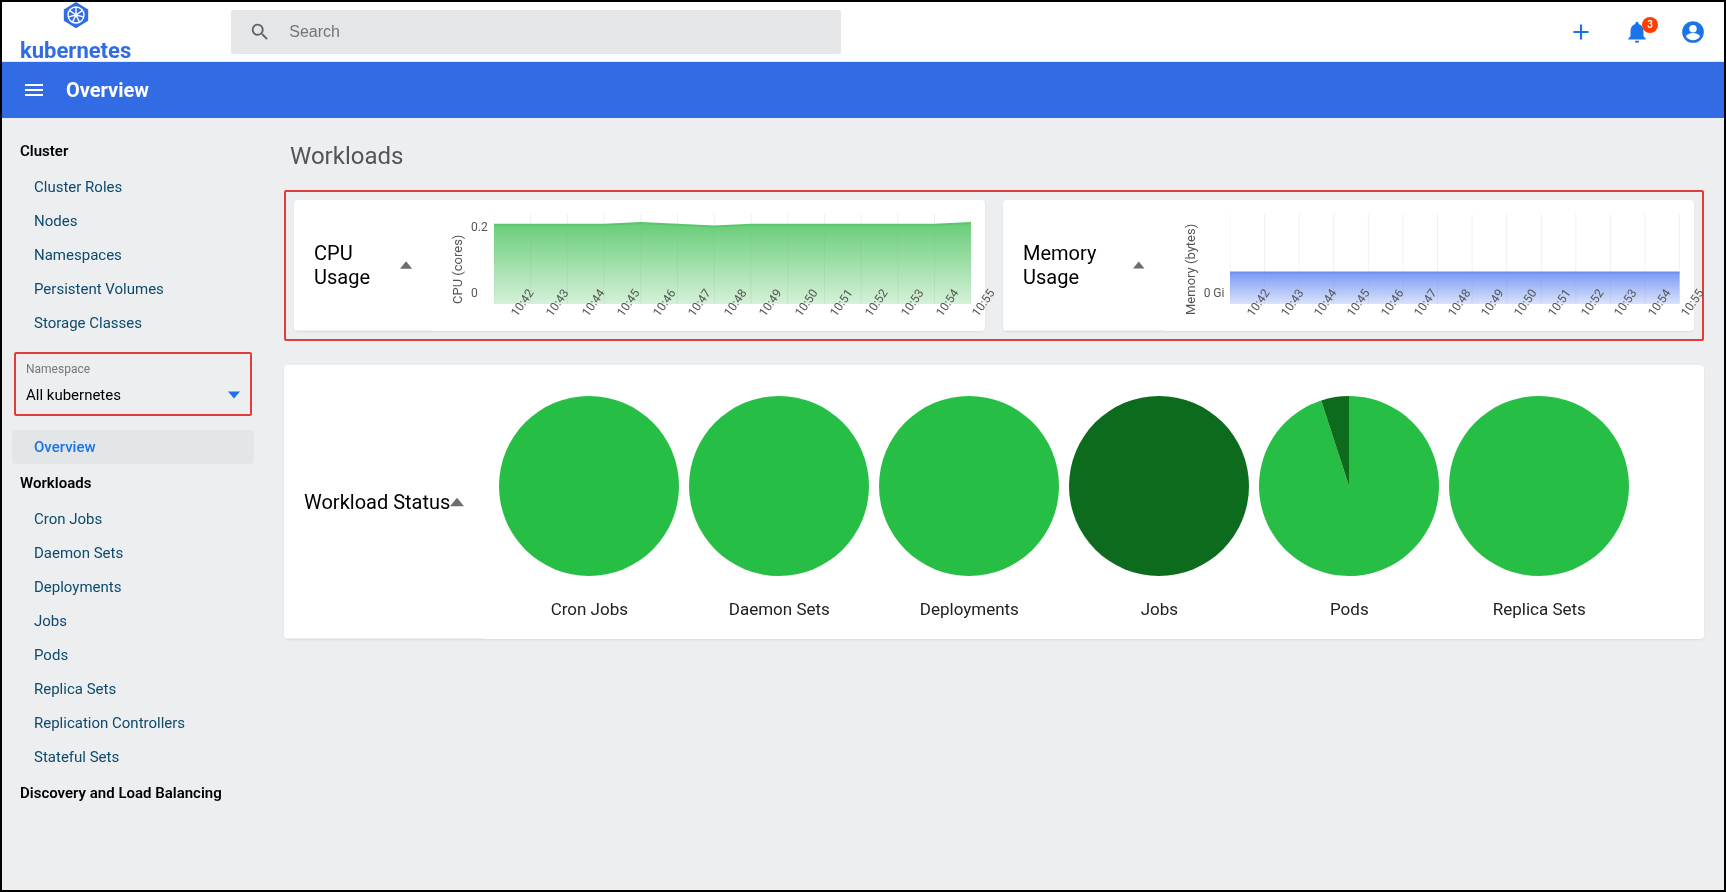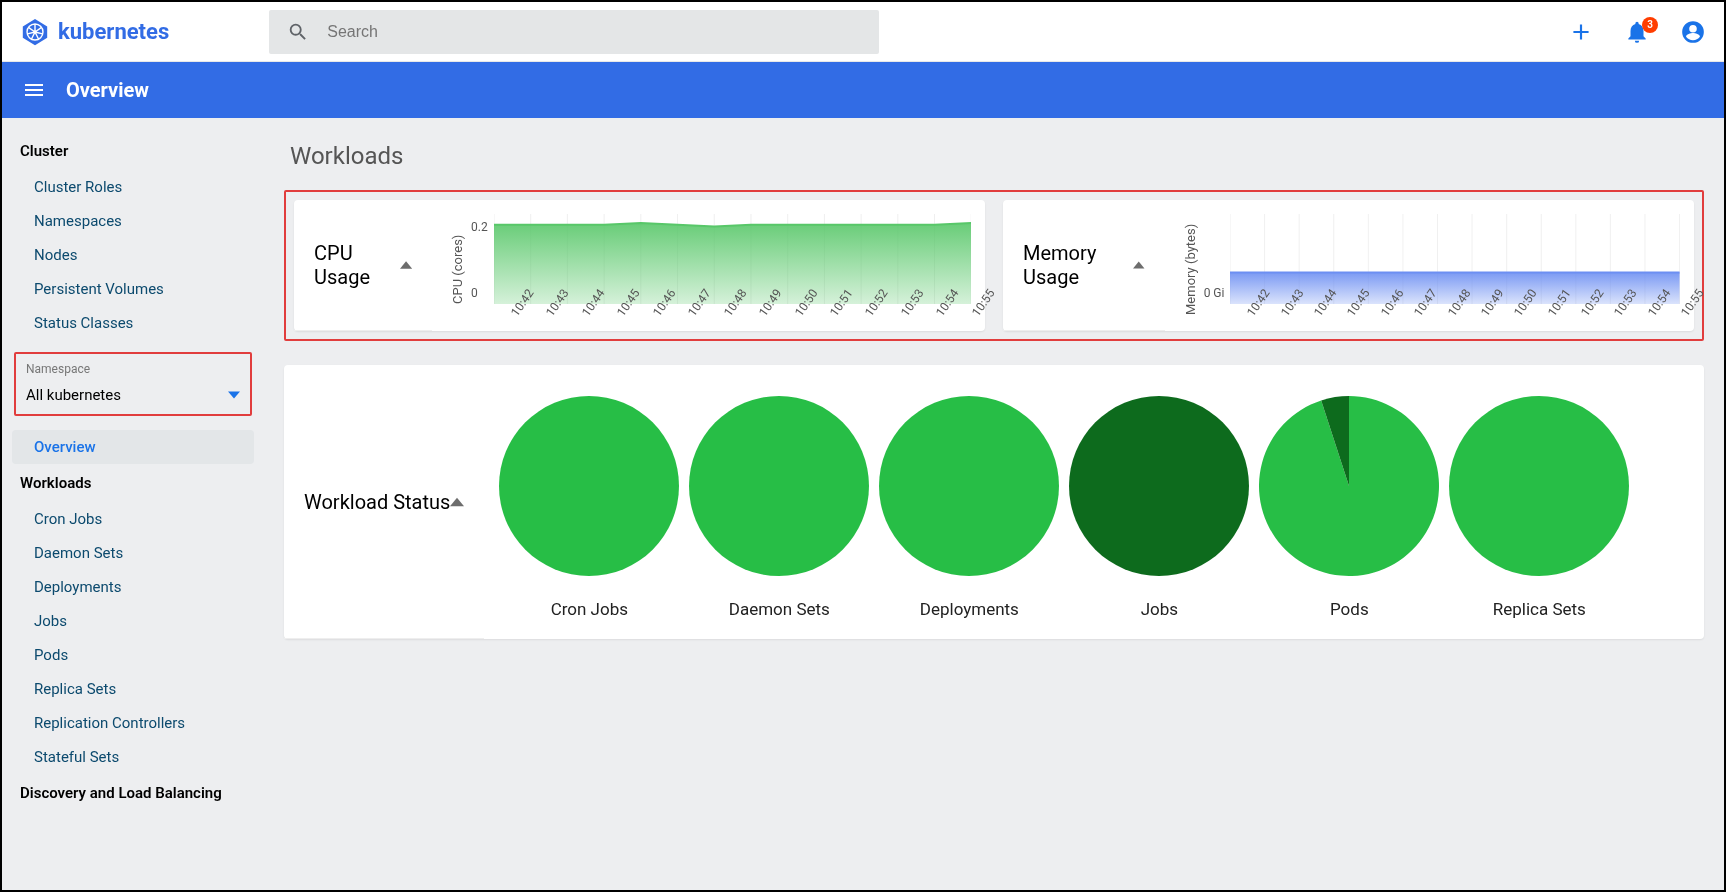--- a/index.html
+++ b/index.html
@@ -15,21 +15,21 @@
   
   .topbar {
     height: 60px;
     background: #fff;
     display: flex;
     align-items: center;
     padding: 0 18px;
     gap: 20px;
     border-bottom: 1px solid #e8e8e8;
   }
-  .logo { display: flex; align-items: center; gap: 8px; color: #326ce5; font-weight: 700; font-size: 22px; }
+  .logo { display: flex; align-items: center; gap: 8px; color: #326ce5; font-weight: 700; font-size: 22px; flex-direction: column; }
   .logo svg { width: 30px; height: 30px; }
   .searchwrap { margin-left: 80px; width: 610px; height: 44px; background: #e4e6e7; display:flex; align-items:center; padding:0 18px; gap:18px; border-radius:2px;}
   .searchwrap svg { width:22px; height:22px; fill:#5f6368;}
   .searchwrap input { border:none; background:transparent; font-size:16px; color:#5f6368; outline:none; flex:1;}
   .topright { margin-left:auto; display:flex; align-items:center; gap:30px; }
   .topicon { width:26px; height:26px; display:flex; align-items:center; justify-content:center; cursor:pointer; position:relative;}
   .topicon svg { width:26px; height:26px; fill:#1a73e8;}
   .badge { position:absolute; top:-2px; right:-8px; min-width:16px; height:16px; border-radius:8px; background:#ff3d00; color:#fff; font-size:10px; font-weight:600; display:flex; align-items:center; justify-content:center; padding:0 4px;}
 
   
@@ -136,24 +136,24 @@
     </div>
     <span style="font-weight:700;">Overview</span>
   </div>
 
   <div class="body">
 
     <div class="sidebar">
       <div class="sb-heading">Cluster</div>
       <div id="sb-cluster">
           <div class="sb-item">Cluster Roles</div>
+          <div class="sb-item">Nodes</div>
           <div class="sb-item">Namespaces</div>
-          <div class="sb-item">Nodes</div>
           <div class="sb-item">Persistent Volumes</div>
-          <div class="sb-item">Status Classes</div>
+          <div class="sb-item">Storage Classes</div>
         </div>
 
       <div class="ns-box">
         <div class="ns-label">Namespace</div>
         <div class="ns-select">
           <span>All kubernetes</span>
           <svg viewBox="0 0 10 6">
               <path d="M0 0l5 6 5-6z"></path>
             </svg>
         </div>

